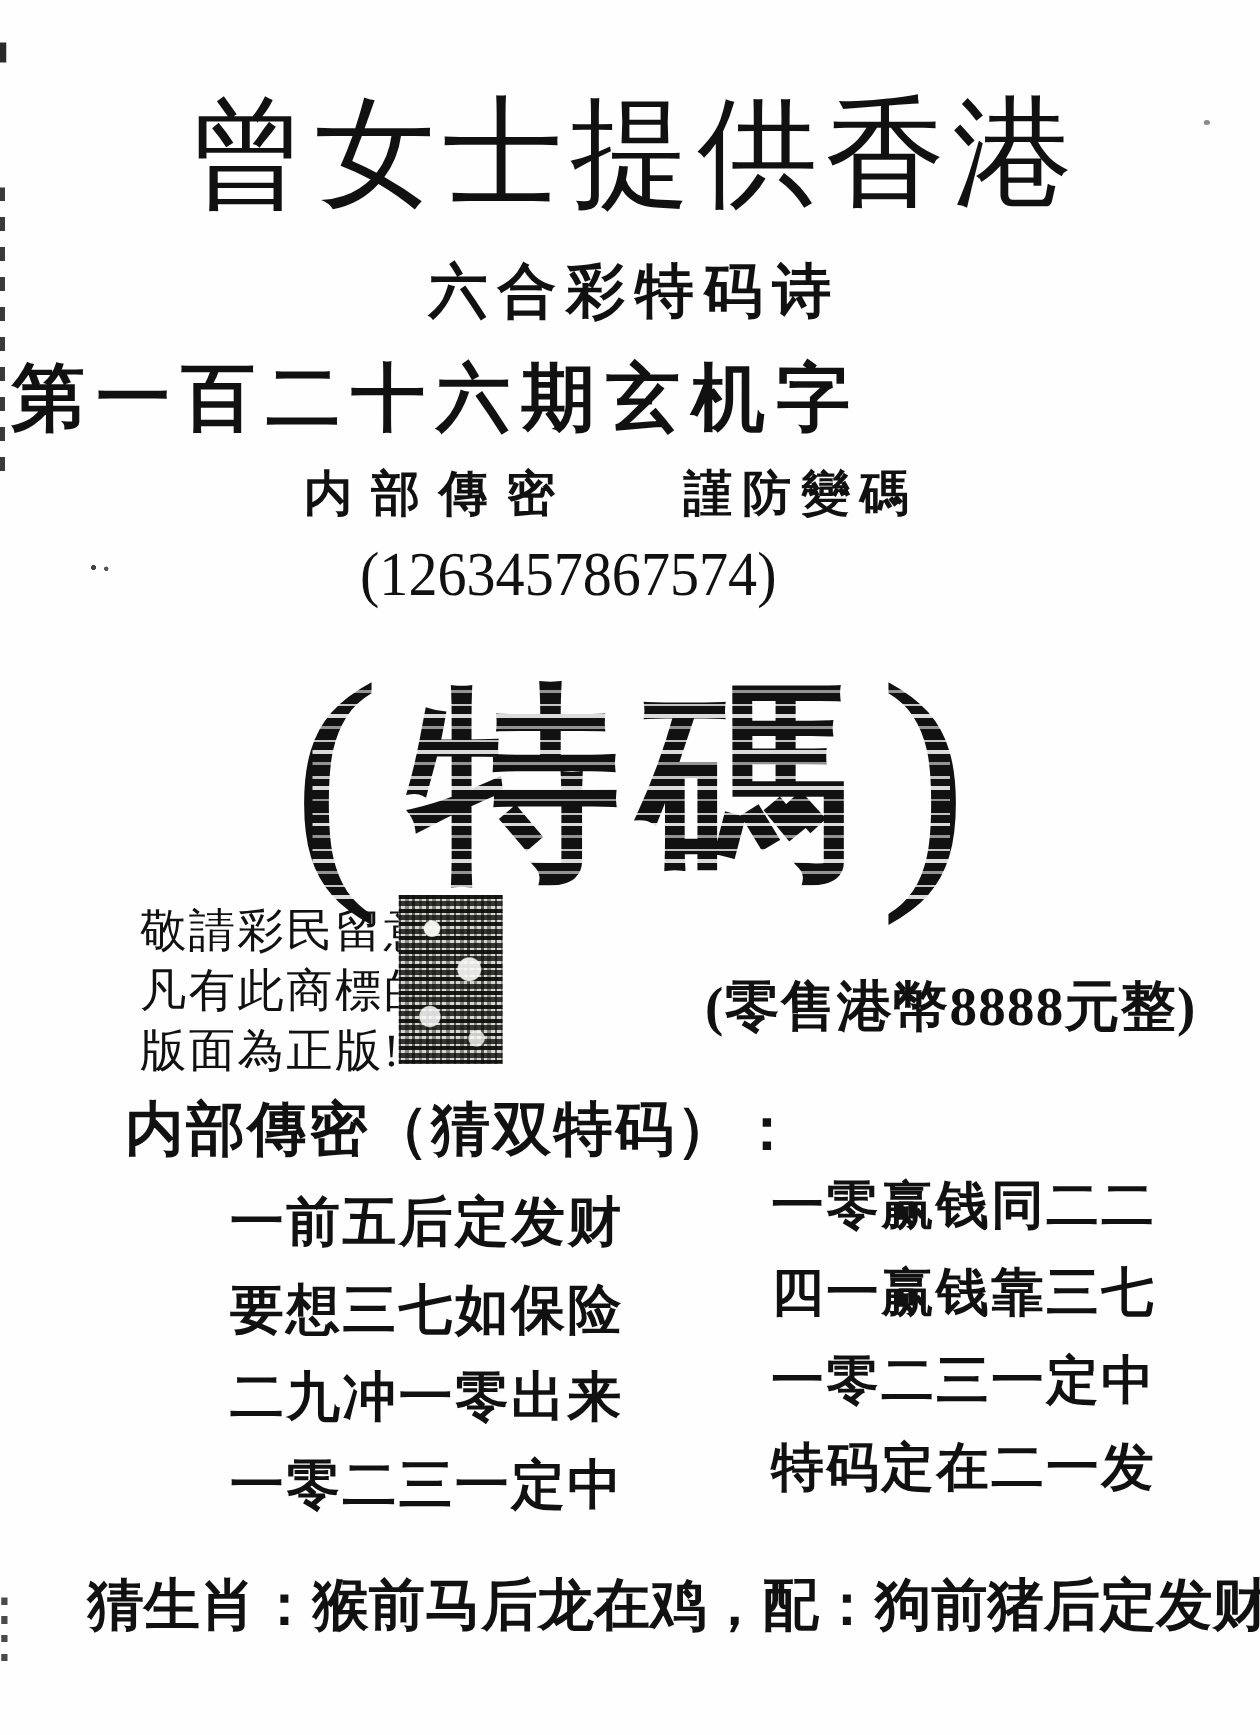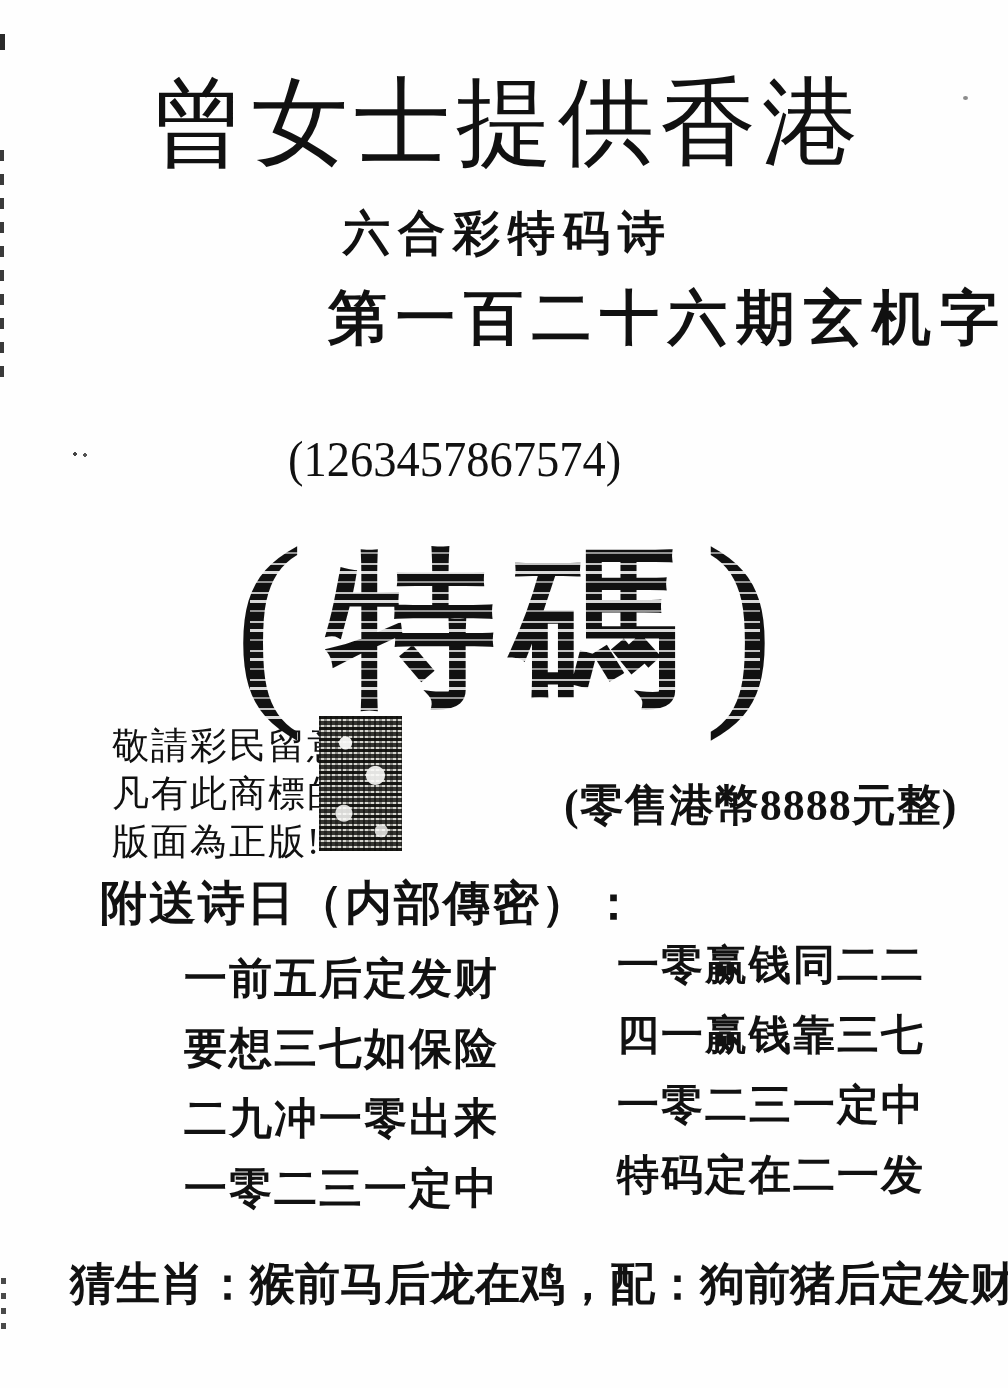--- a/index.html
+++ b/index.html
@@ -17,21 +17,21 @@
     position:absolute; top:70px; left:0; width:100%; text-align:center;
     font-size:96px; font-weight:500; letter-spacing:6px; line-height:1.1;
     text-indent:6px; white-space:nowrap;
   }
   .subtitle {
     position:absolute; top:202px; left:0; width:100%; text-align:center;
     font-size:47px; font-weight:700; letter-spacing:8px; text-indent:8px;
     white-space:nowrap;
   }
   .issue-line {
-    position:absolute; top:279px; left:0; width:100%; text-align:right;
+    position:absolute; top:279px; left:0; width:100%; text-align:left;
     font-size:59px; font-weight:600; letter-spacing:9px; text-indent:9px;
     white-space:nowrap;
   }
   .confidential {
     position:absolute; top:368px; left:243px; white-space:nowrap;
     font-size:39px; font-weight:700;
   }
   .confidential .c-left  { letter-spacing:15px; }
   .confidential .c-right { letter-spacing:8px; margin-left:78px; }
   .code-number {
@@ -128,41 +128,45 @@
   <div class="artifact art-top-left"></div>
   <div class="artifact art-left-strip"></div>
   <div class="artifact art-left-bottom"></div>
   <div class="artifact art-dots"></div>
   <div class="artifact art-right-dot"></div>
 
   <h1 class="title">曾女士提供香港</h1>
   <div class="subtitle">六合彩特码诗</div>
   <div class="issue-line">第一百二十六期玄机字</div>
 
+  <div class="confidential">
+    <span class="c-left">内部傳密</span>
+    <span class="c-right">謹防變碼</span>
+  </div>
 
   <div class="code-number">(1263457867574)</div>
 
   <div class="special">
     <span class="paren">(</span>
     <span class="sc-text">特碼</span>
     <span class="paren">)</span>
     <div class="stripes"></div>
   </div>
 
   <div class="notice">
     <div>敬請彩民留意</div>
     <div>凡有此商標的</div>
     <div>版面為正版!</div>
   </div>
 
   <div class="stamp"></div>
 
   <div class="price">(零售港幣8888元整)</div>
 
-  <div class="poem-header">附送诗日（内部傳密）：</div>
+  <div class="poem-header">内部傳密（猜双特码）：</div>
 
   <div class="poems-left">
     <div class="poem-line">一前五后定发财</div>
     <div class="poem-line">要想三七如保险</div>
     <div class="poem-line">二九冲一零出来</div>
     <div class="poem-line">一零二三一定中</div>
   </div>
 
   <div class="poems-right">
     <div class="poem-line">一零赢钱同二二</div>

